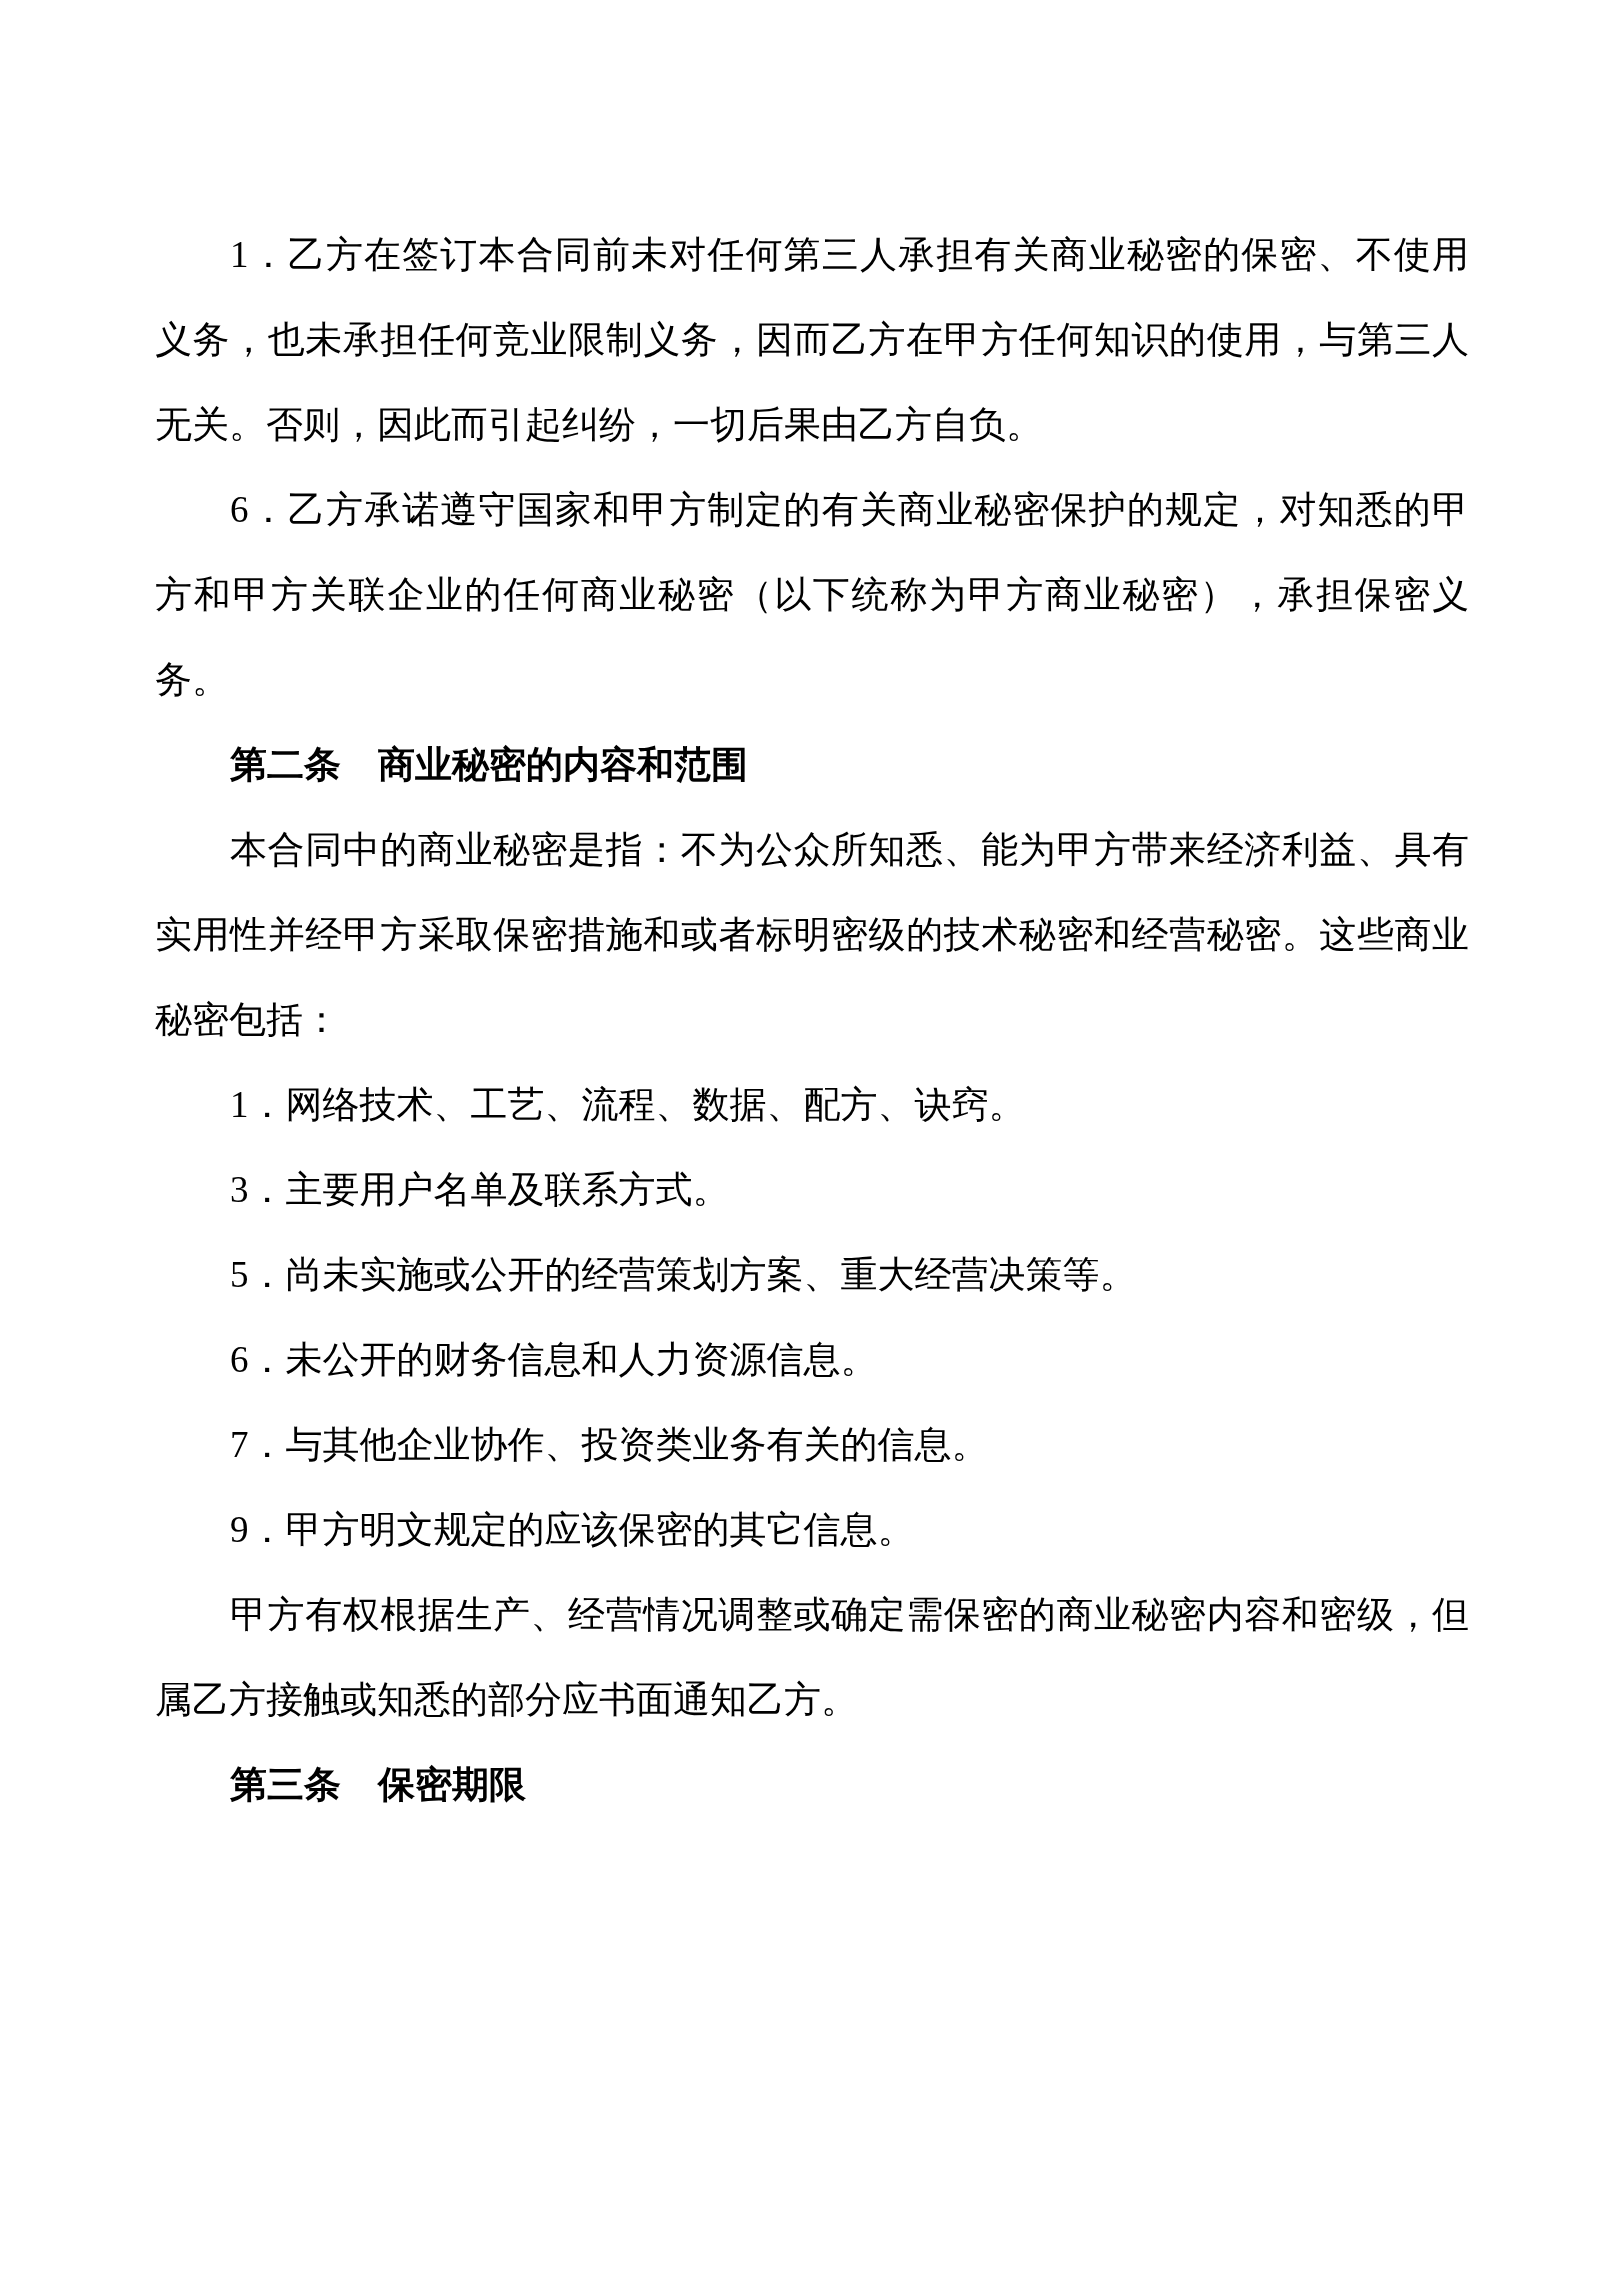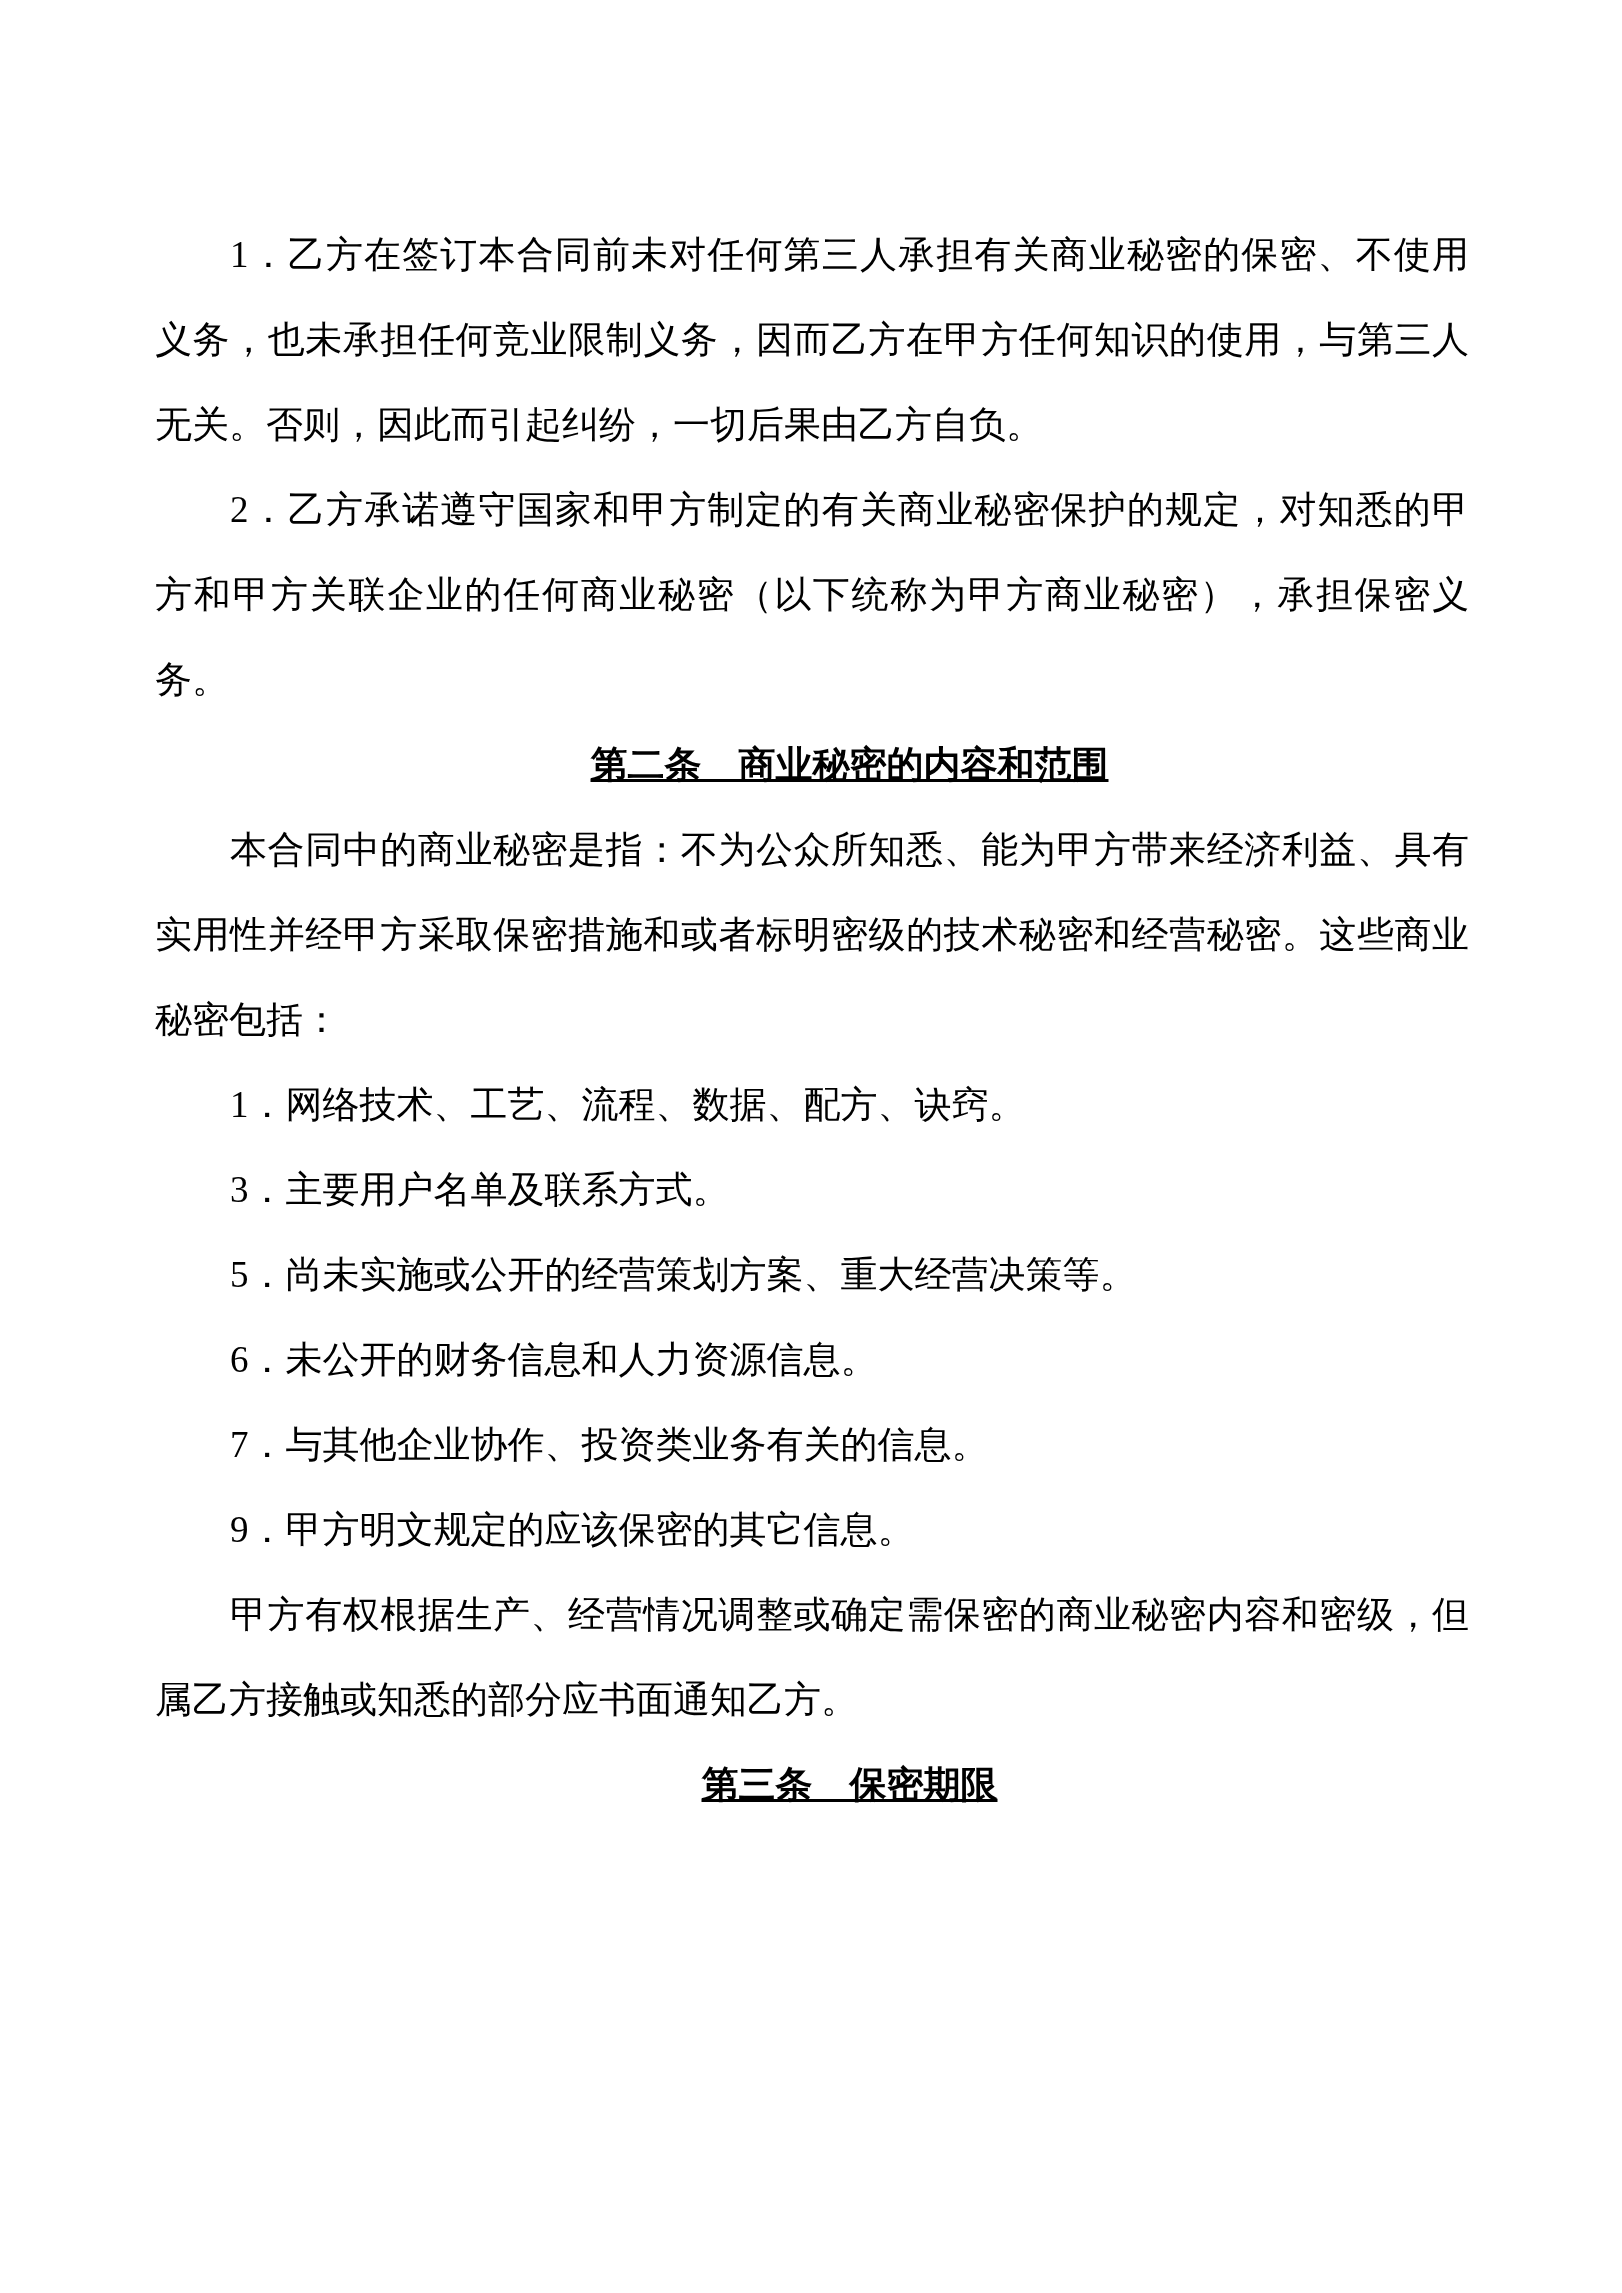--- a/index.html
+++ b/index.html
@@ -29,31 +29,30 @@
     font-size: 37px;
     line-height: 85px;
     text-align: justify;
     text-justify: inter-character;
     text-indent: 75px;
     overflow-wrap: break-word;
     color: #000000;
   }
   .para.heading {
     font-weight: bold;
-    text-align: center;
-    text-decoration: underline;
+    text-align: left;
   }
 </style>
 </head>
 <body>
 
 <div class="page">
   <div class="content">
       <p class="para">1．乙方在签订本合同前未对任何第三人承担有关商业秘密的保密、不使用义务，也未承担任何竞业限制义务，因而乙方在甲方任何知识的使用，与第三人无关。否则，因此而引起纠纷，一切后果由乙方自负。</p>
-      <p class="para">2．乙方承诺遵守国家和甲方制定的有关商业秘密保护的规定，对知悉的甲方和甲方关联企业的任何商业秘密（以下统称为甲方商业秘密），承担保密义务。</p>
+      <p class="para">6．乙方承诺遵守国家和甲方制定的有关商业秘密保护的规定，对知悉的甲方和甲方关联企业的任何商业秘密（以下统称为甲方商业秘密），承担保密义务。</p>
       <p class="para heading">第二条　商业秘密的内容和范围</p>
       <p class="para">本合同中的商业秘密是指：不为公众所知悉、能为甲方带来经济利益、具有实用性并经甲方采取保密措施和或者标明密级的技术秘密和经营秘密。这些商业秘密包括：</p>
       <p class="para">1．网络技术、工艺、流程、数据、配方、诀窍。</p>
       <p class="para">3．主要用户名单及联系方式。</p>
       <p class="para">5．尚未实施或公开的经营策划方案、重大经营决策等。</p>
       <p class="para">6．未公开的财务信息和人力资源信息。</p>
       <p class="para">7．与其他企业协作、投资类业务有关的信息。</p>
       <p class="para">9．甲方明文规定的应该保密的其它信息。</p>
       <p class="para">甲方有权根据生产、经营情况调整或确定需保密的商业秘密内容和密级，但属乙方接触或知悉的部分应书面通知乙方。</p>
       <p class="para heading">第三条　保密期限</p>

